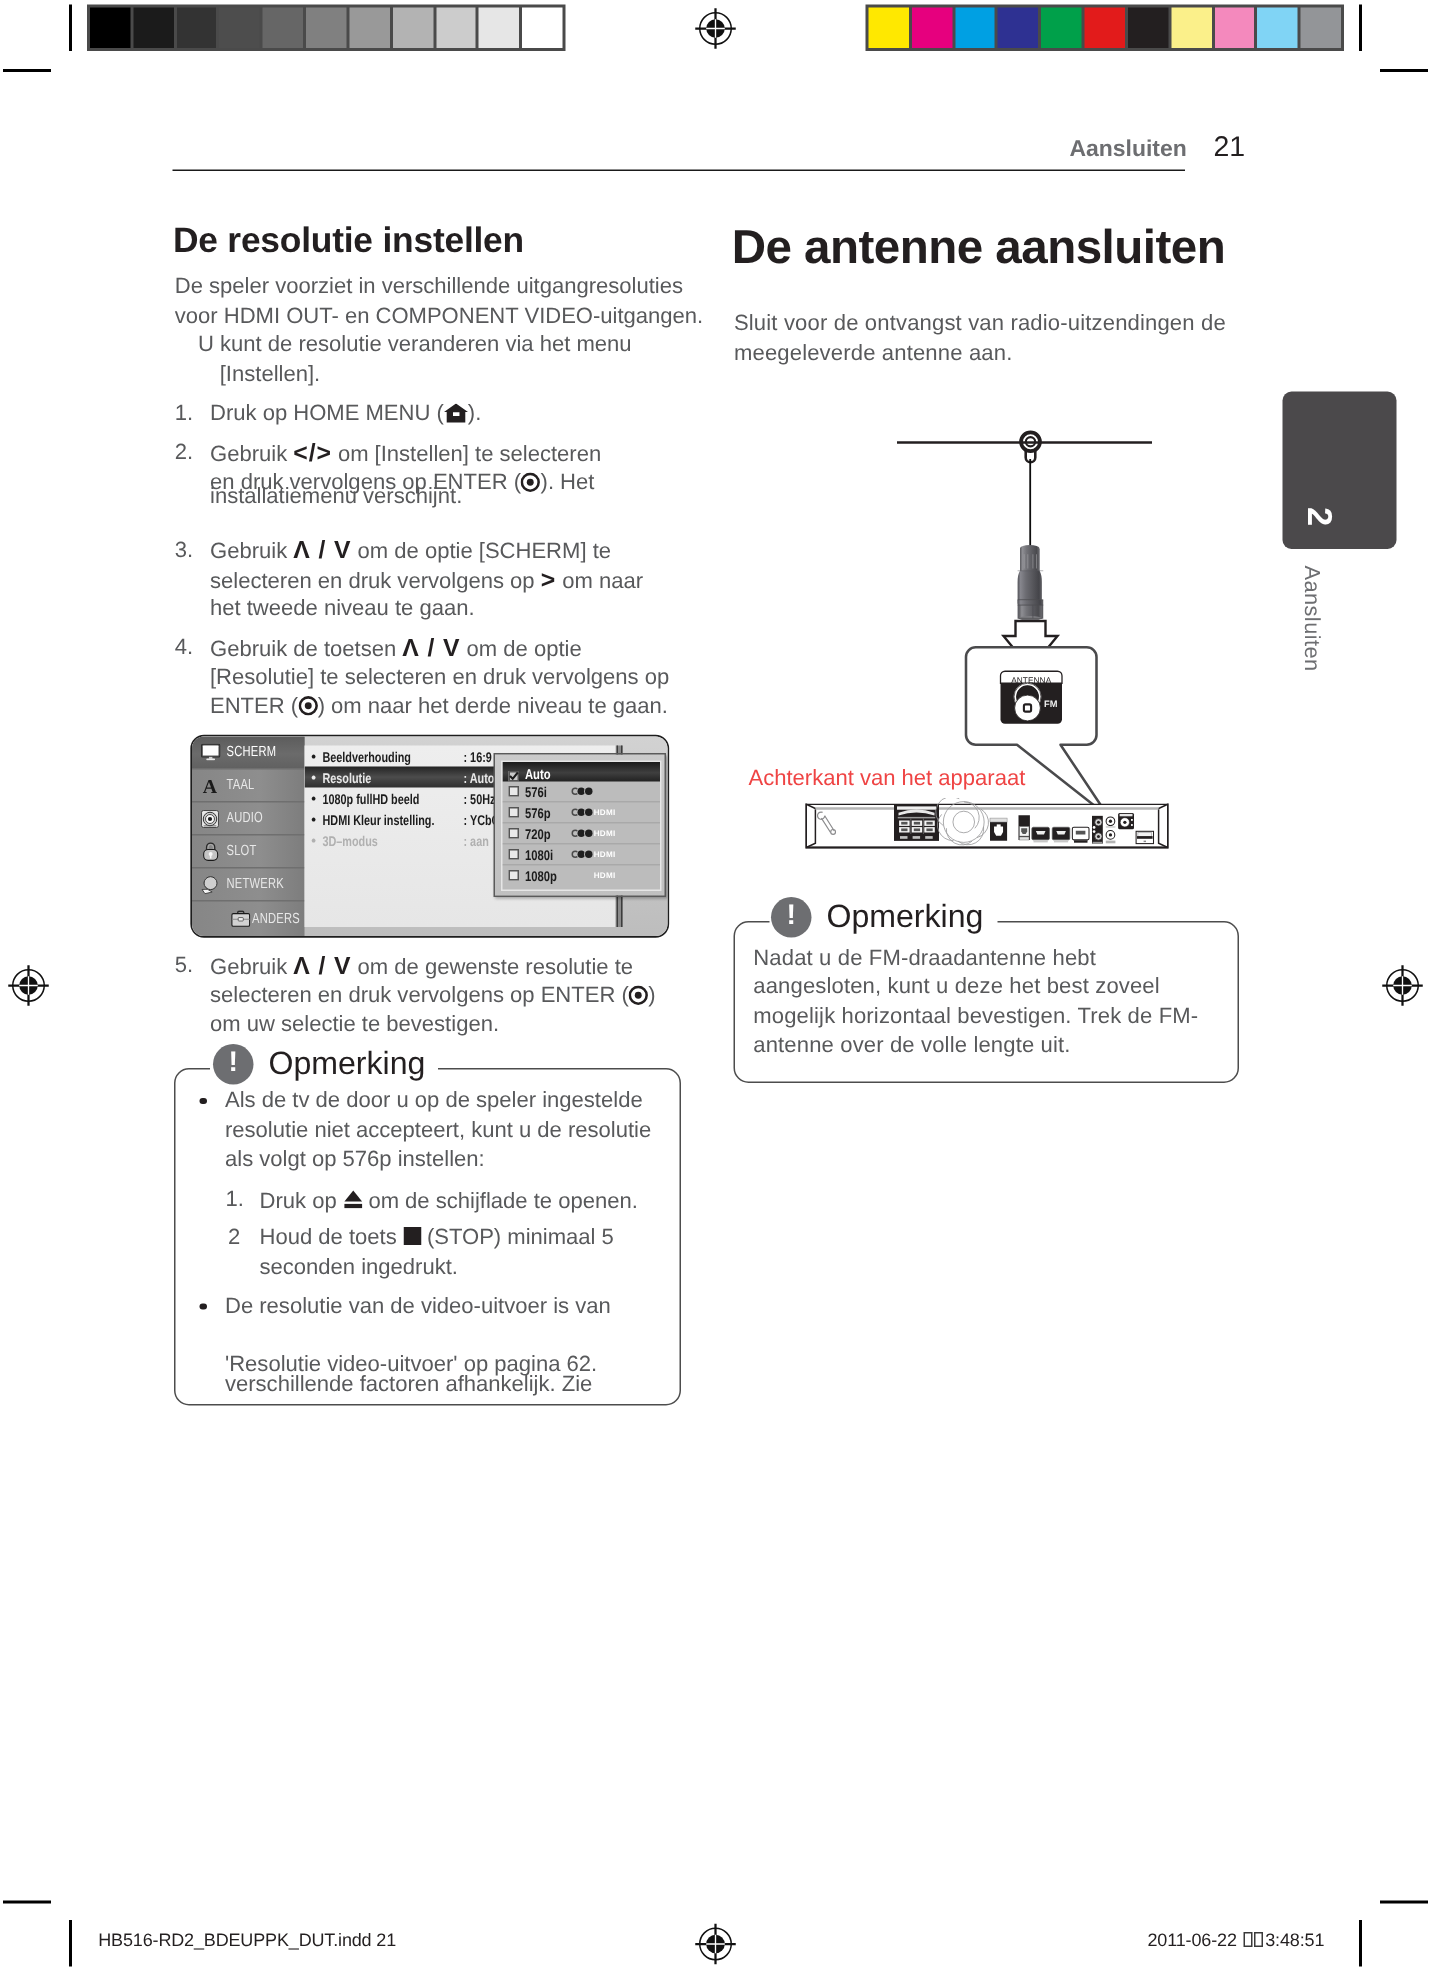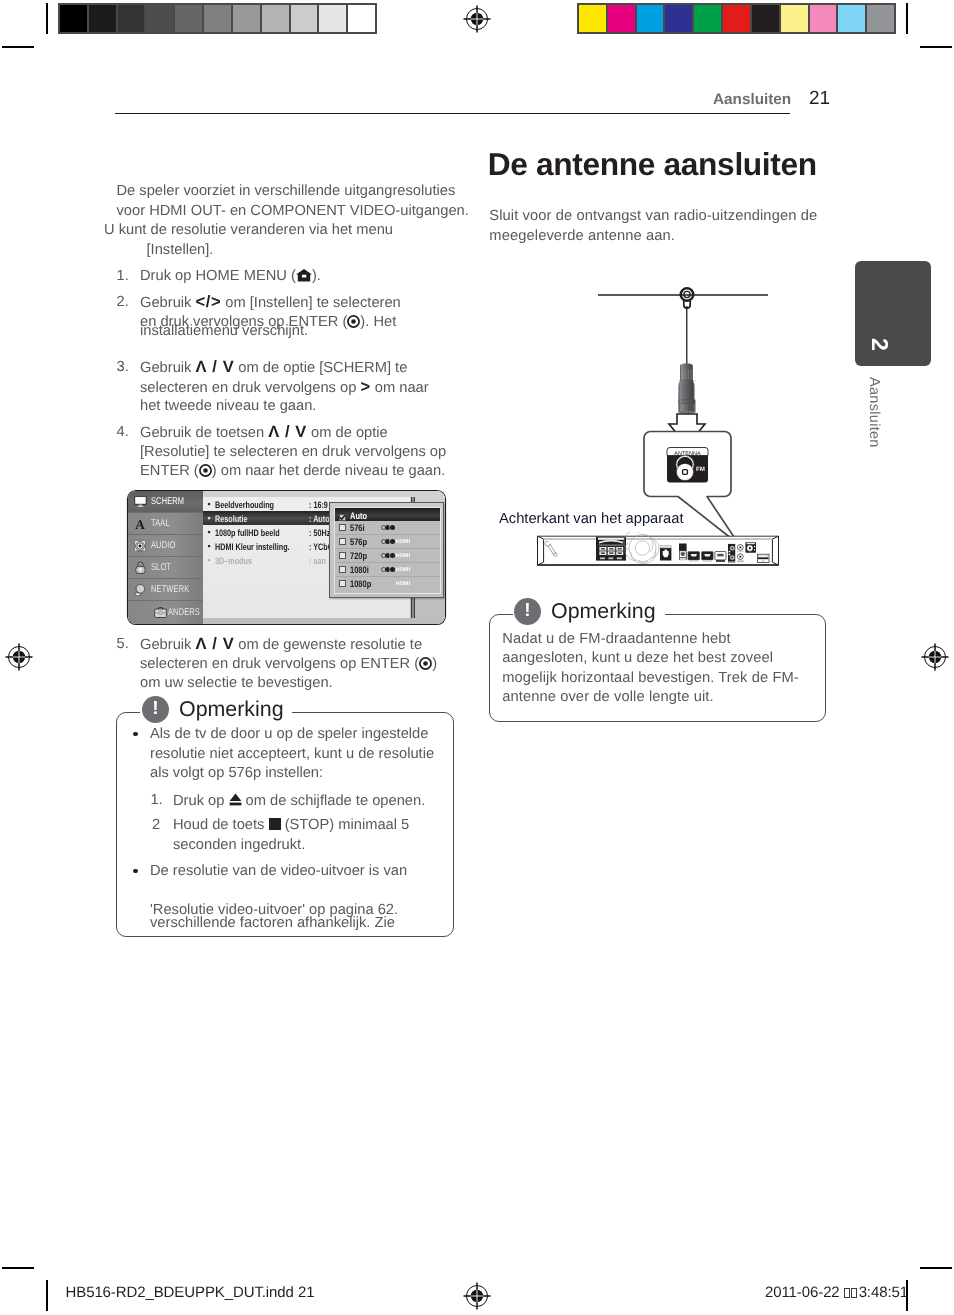--- a/index.html
+++ b/index.html
@@ -73,23 +73,23 @@
   border-bottom:1px solid #a9a9a9;box-sizing:border-box;}
 .popup .pr:last-child{border-bottom:none;}
 .popup .pr.sel{background:linear-gradient(#1a1a1a 0%,#3f3f3f 55%,#222 100%);color:#fff;border-bottom:none;align-items:flex-end;}
 .popup .cb{width:7.2px;height:7.2px;border:1px solid #555;background:#e9e9e9;margin-left:4px;flex:0 0 auto;box-sizing:border-box;}
 .popup .pr .plab{margin-left:4.5px;display:inline-block;transform:scaleX(.8);transform-origin:left center;white-space:nowrap;}
 .popup .dots{position:absolute;left:46px;display:flex;align-items:center;}
 .popup .dots b{display:block;width:5.2px;height:5.2px;border-radius:50%;background:#1f1f1f;margin-right:-0.8px;box-shadow:0 0 0 .6px #bcbcbc;}
 .popup .dots b.o{background:#bcbcbc;border:1.1px solid #4a4a4a;box-sizing:border-box;}
 .popup .hd{position:absolute;left:61px;font-size:5.4px;font-weight:bold;color:#fff;letter-spacing:.2px;}
 
-.caption{position:absolute;color:#0f172a;font-size:14.7px;line-height:15px;white-space:nowrap;}
-
-.foot{position:absolute;color:#231f20;font-size:15px;letter-spacing:-.1px;line-height:14px;white-space:nowrap;}
+.caption{position:absolute;color:#ef4444;font-size:14.7px;line-height:15px;white-space:nowrap;}
+
+.foot{position:absolute;color:#231f20;font-size:12px;letter-spacing:-.1px;line-height:14px;white-space:nowrap;}
 </style>
 </head>
 <body>
 
 <div class="page">
 
   <div>
     <div class="cropmark" style="left:46px;top:3px;width:1.6px;height:31px;"></div>
     <div class="cropmark" style="left:2px;top:46px;width:32px;height:1.6px;"></div>
     <div class="cropmark" style="left:906px;top:3px;width:1.6px;height:31px;"></div>
@@ -156,23 +156,24 @@
     <div class="hdr-section" style="left:713px;top:91px;">Aansluiten</div>
     <div class="hdr-page" style="left:809px;top:88px;">21</div>
     <div class="hrule" style="left:115px;top:113px;width:675px;height:1.3px;"></div>
   </div>
 
   <div>
     <div class="sidetab" style="left:855px;top:261px;width:76px;height:105px;"></div>
     <div class="sidetab-num" style="left:866px;top:338px;">2</div>
     <div class="sidetab-label" style="left:866px;top:377px;">Aansluiten</div>
   </div>
+  <h2 class="h2" style="left:115.3px;top:149.5px;">De resolutie instellen</h2>
   <div class="ln" style="left:116.5px;top:184.2px;"><span>De speler voorziet in verschillende uitgangresoluties</span></div>
   <div class="ln" style="left:116.5px;top:203.7px;"><span>voor HDMI OUT- en COMPONENT VIDEO-uitgangen.</span></div>
-  <div class="ln" style="left:104px;top:223.2px;"><span>U kunt de resolutie veranderen via het menu</span></div>
+  <div class="ln" style="left:132px;top:223.2px;"><span>U kunt de resolutie veranderen via het menu</span></div>
   <div class="ln" style="left:116.5px;top:242.7px;margin-left:30px;"><span>[Instellen].</span></div>
   <div class="ln" style="left:116.5px;top:269.0px;"><span>1.</span></div>
   <div class="ln" style="left:140.0px;top:269.0px;">Druk op HOME MENU (<svg class="ic" width="16" height="13" viewBox="0 0 16 13">
         <path d="M8 0 0 5.6h1.8V12.6h12.4V5.6H16zM6.0 5.8h4.3v2.6H6.0z" fill="#231f20"></path>
       </svg>).</div>
   <div class="ln" style="left:116.5px;top:295.0px;"><span>2.</span></div>
   <div class="ln" style="left:140.0px;top:295.0px;">Gebruik <b class="key">&lt;/&gt;</b> om [Instellen] te selecteren</div>
   <div class="ln" style="left:140.0px;top:314.5px;">en druk vervolgens op ENTER (<svg class="ic" width="13" height="13" viewBox="0 0 13 13">
         <circle cx="6.5" cy="6.5" r="5.6" fill="none" stroke="#231f20" stroke-width="1.7"></circle>
         <circle cx="6.5" cy="6.5" r="2.3" fill="#231f20"></circle>

